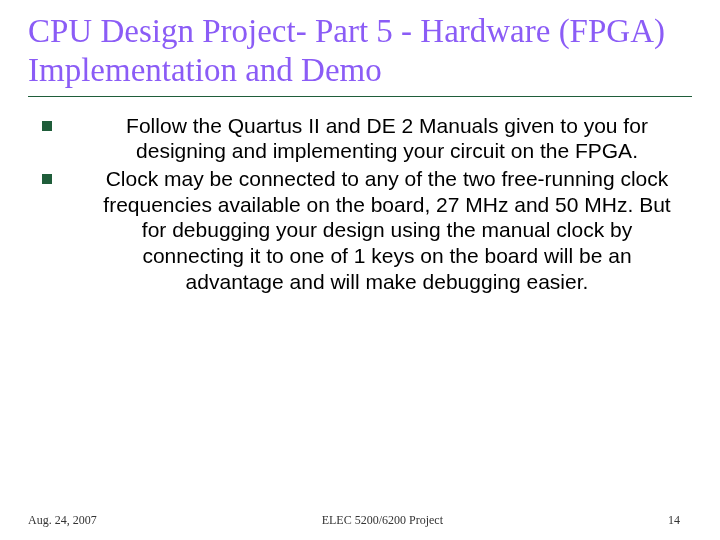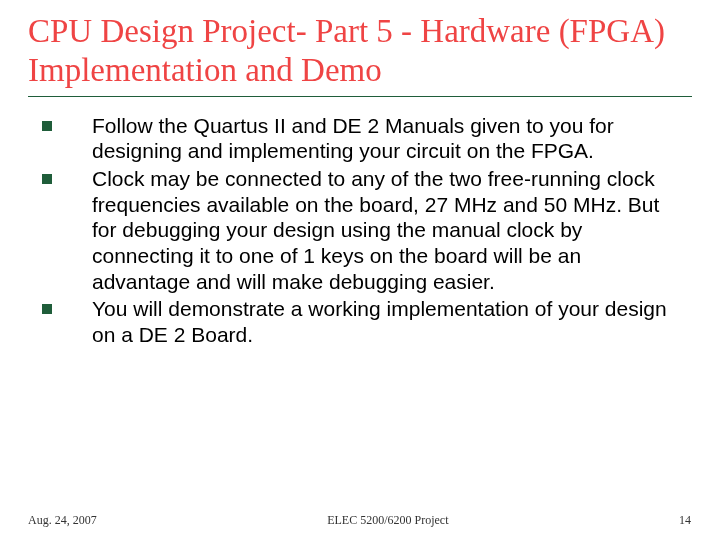--- a/index.html
+++ b/index.html
@@ -7,28 +7,29 @@
   body {
     background: #fff;
     font-family: Arial, Helvetica, sans-serif;
     color: #000;
     position: relative;
     padding: 12px 28px 0 28px;
   }
   .title {
     font-family: "Times New Roman", Times, serif;
     font-size: 33px;
-    color: #ef4444;
+    color: #8b5cf6;
     line-height: 1.18;
     padding-bottom: 6px;
     border-bottom: 1px solid #1f5d3a;
     margin-bottom: 16px;
   }
   .bullets {
     padding: 0 10px 0 2px;
+    text-align: center;
   }
   .bullet-row {
     display: flex;
     align-items: flex-start;
     margin-bottom: 2px;
   }
   .bullet-marker {
     width: 10px;
     height: 10px;
     background: #1f5d3a;
@@ -38,21 +39,21 @@
     margin-right: 40px;
   }
   .bullet-text {
     font-size: 21px;
     line-height: 1.22;
     flex: 1;
   }
   .footer {
     position: absolute;
     left: 0;
-    right: 1px;
+    right: 12px;
     bottom: 12px;
     padding: 0 28px;
     display: flex;
     align-items: center;
     font-size: 12px;
     color: #333;
   }
   .footer-date {
     font-family: "Times New Roman", Times, serif;
     flex: 0 0 auto;
@@ -75,23 +76,19 @@
 
 <div class="bullets">
   <div class="bullet-row">
     <div class="bullet-marker"></div>
     <div class="bullet-text">Follow the Quartus II and DE 2 Manuals given to you for designing and implementing your circuit on the FPGA.</div>
   </div>
   <div class="bullet-row">
     <div class="bullet-marker"></div>
     <div class="bullet-text">Clock may be connected to any of the two free-running clock frequencies available on the board, 27 MHz and 50 MHz. But for debugging your design using the manual clock by connecting it to one of 1 keys on the board will be an advantage and will make debugging easier.</div>
   </div>
-  <div class="bullet-row">
-    <div class="bullet-marker"></div>
-    <div class="bullet-text">You will demonstrate a working implementation of your design on a DE 2 Board.</div>
-  </div>
 </div>
 
 <div class="footer">
   <div class="footer-date">Aug. 24, 2007</div>
   <div class="footer-center">ELEC 5200/6200 Project</div>
   <div class="footer-page">14</div>
 </div>
 
 </body></html>

